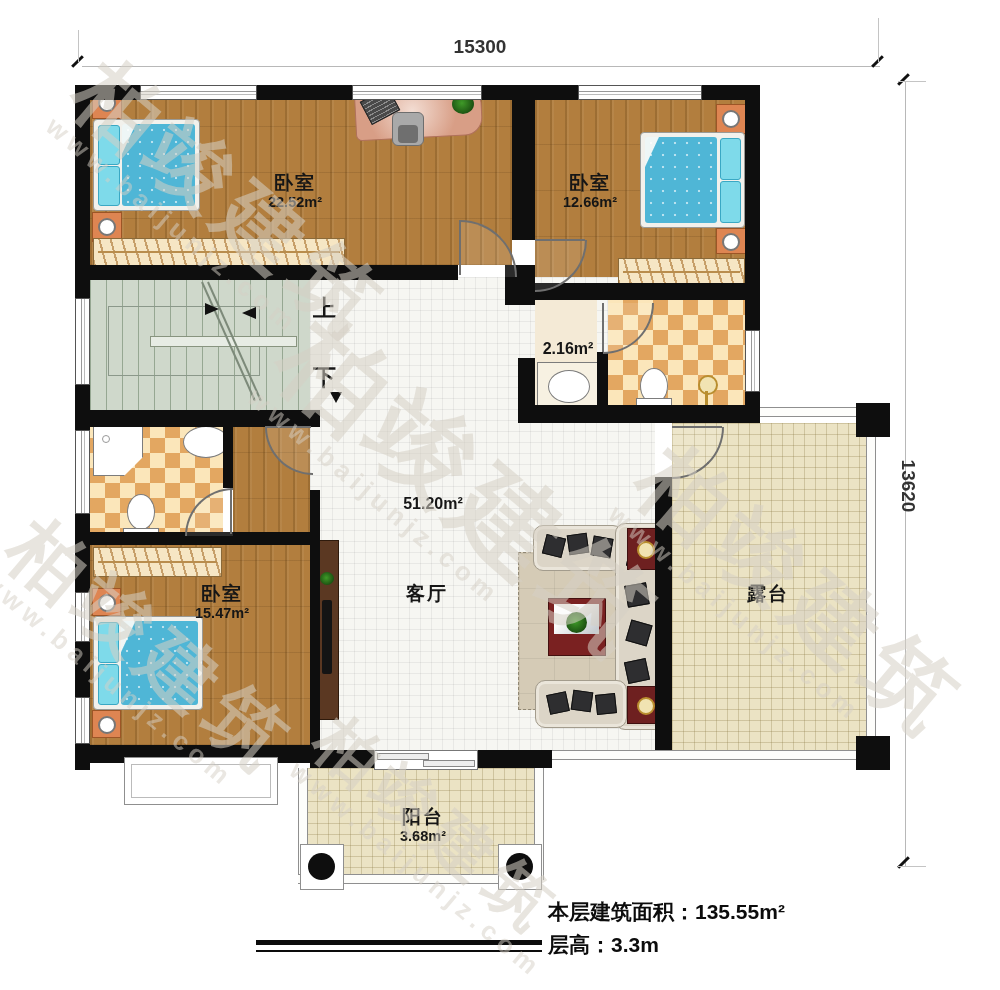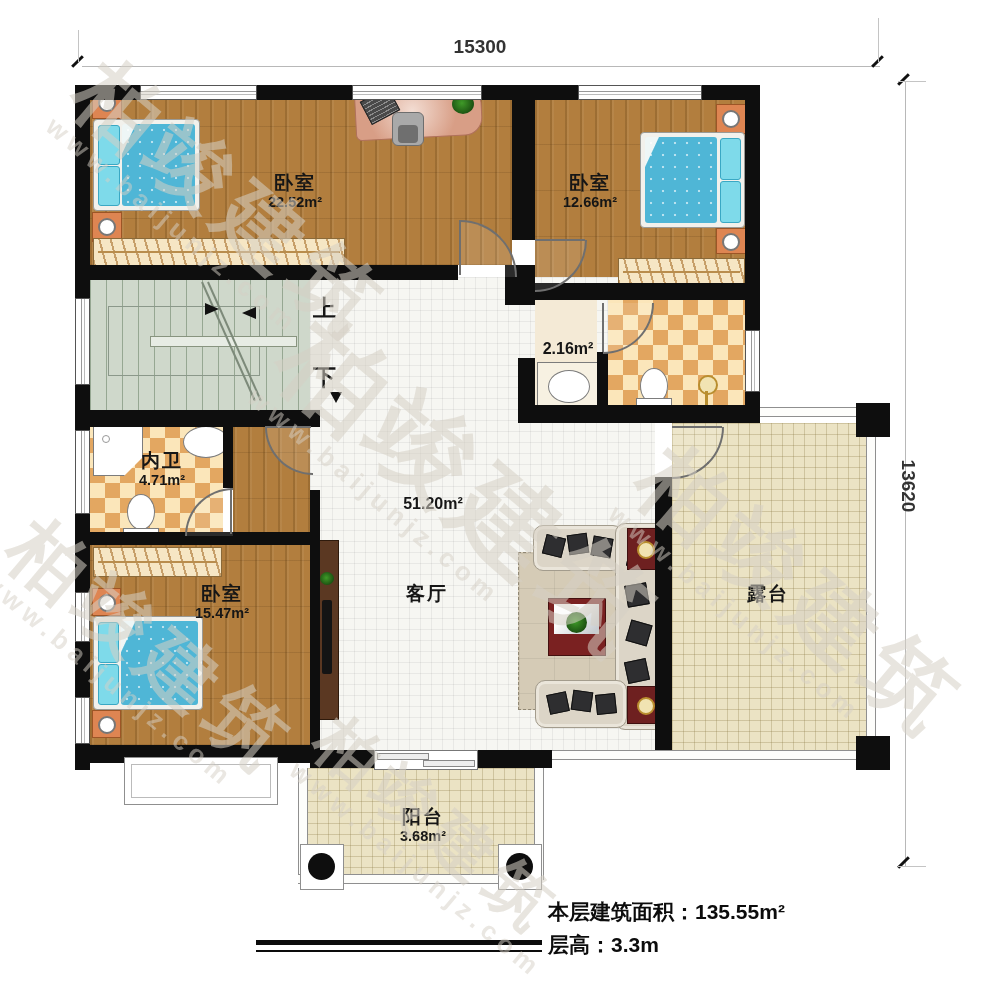--- a/index.html
+++ b/index.html
@@ -282,24 +282,20 @@
     <span class="rarea">22.52m²</span>
   </div>
   <div class="abs roomlabel z5" style="left:535px;top:172px;width:110px;">
     <span class="rname">卧室</span>
     <span class="rarea">12.66m²</span>
   </div>
   <div class="abs roomlabel z5" style="left:167px;top:583px;width:110px;">
     <span class="rname">卧室</span>
     <span class="rarea">15.47m²</span>
   </div>
-  <div class="abs roomlabel z5" style="left:107px;top:450px;width:110px;">
-    <span class="rname">内卫</span>
-    <span class="rarea">4.71m²</span>
-  </div>
   <div class="abs roomlabel z5" style="left:516px;top:340px;width:104px;">
     <span class="rarea" style="font-size:16px;">2.16m²</span>
   </div>
   <div class="abs roomlabel z5" style="left:378px;top:495px;width:110px;">
     <span class="rarea" style="font-size:16px;">51.20m²</span>
   </div>
   <div class="abs roomlabel z5" style="left:372px;top:583px;width:110px;">
     <span class="rname">客厅</span>
   </div>
   <div class="abs roomlabel z5" style="left:713px;top:583px;width:110px;">

